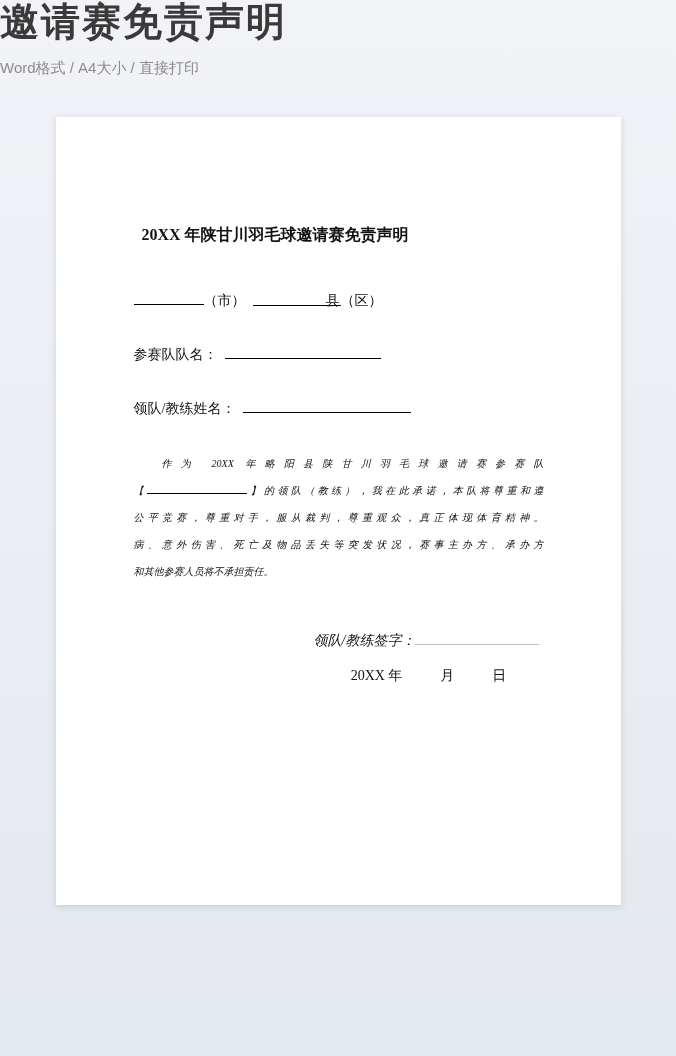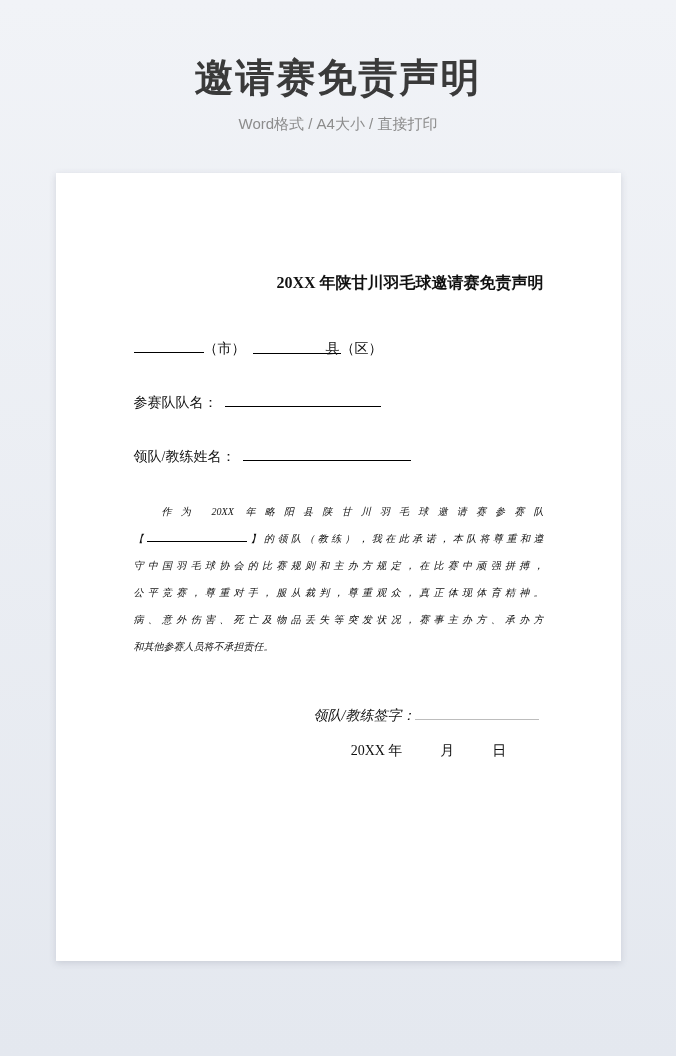--- a/index.html
+++ b/index.html
@@ -6,36 +6,36 @@
     --bg-top:#f1f3f7; --bg-bottom:#e4e8ef; --sheet:#ffffff;
     --title:#3a3a3a; --subtitle:#8c8c8c; --ink:#111111; --sig-line:#bdbdbd;
   }
   *{box-sizing:border-box;}
   html,body{margin:0;padding:0;}
   body{
     width:676px;height:1056px;overflow:hidden;
     background:linear-gradient(180deg,var(--bg-top) 0%,var(--bg-bottom) 100%);
     font-family:"Liberation Sans","DejaVu Sans",sans-serif;
   }
-  .hero{text-align:center;padding-top:56px;}
+  .hero{}
   .hero-title{
     margin:0;font-size:39px;line-height:44px;font-weight:700;
     color:var(--title);letter-spacing:2px;
   }
   .hero-sub{
     margin:10px 0 0;font-size:15px;line-height:28px;color:var(--subtitle);
   }
   .sheet{
     width:565px;height:788px;margin:35px auto 0;background:var(--sheet);
     box-shadow:0 2px 7px rgba(70,80,100,0.18);
     padding:0 77px 0 78px;color:var(--ink);
     font-family:"Liberation Serif","DejaVu Serif",serif;overflow:hidden;
   }
   .doc-title{
-    margin:0;padding-top:99px;text-align:right;
+    margin:8px;padding-top:99px;text-align:left;
     font-size:16px;line-height:22px;font-weight:700;white-space:nowrap;
   }
   .fill-line{margin-top:44px;font-size:14px;line-height:20px;white-space:nowrap;}
   .blank{display:inline-block;border-bottom:1px solid #000;height:15px;vertical-align:baseline;}
   .blank-city{width:70px;}
   .blank-county{width:88px;margin-left:7px;text-align:right;}
   .blank-county span{padding-right:1px;}
   .field-line{margin-top:33px;font-size:14px;line-height:20px;white-space:nowrap;}
   .blank-team{width:156px;margin-left:7px;}
   .blank-coach{width:168px;margin-left:8px;}
@@ -69,21 +69,20 @@
     <span>参赛队队名：</span><span class="blank blank-team"></span>
   </div>
 
   <div class="field-line">
     <span>领队/教练姓名：</span><span class="blank blank-coach"></span>
   </div>
 
   <div class="para">
     <div class="pline first">作为 20XX 年略阳县陕甘川羽毛球邀请赛参赛队</div>
     <div class="pline"><span>【</span><span class="inline-blank"></span><span>】</span><span>的领队（教练），我在此承诺，本队将尊重和遵</span></div>
-    <div class="pline">守中国羽毛球协会的比赛规则和主办方规定，在比赛中顽强拼搏，</div>
     <div class="pline">公平竞赛，尊重对手，服从裁判，尊重观众，真正体现体育精神。</div>
     <div class="pline">病、意外伤害、死亡及物品丢失等突发状况，赛事主办方、承办方</div>
     <div class="pline last">和其他参赛人员将不承担责任。</div>
   </div>
 
   <div class="sig-block">
     <div class="sig-row">
       <span>领队/教练签字：</span><span class="sig-blank"></span>
     </div>
     <div class="date-row">

